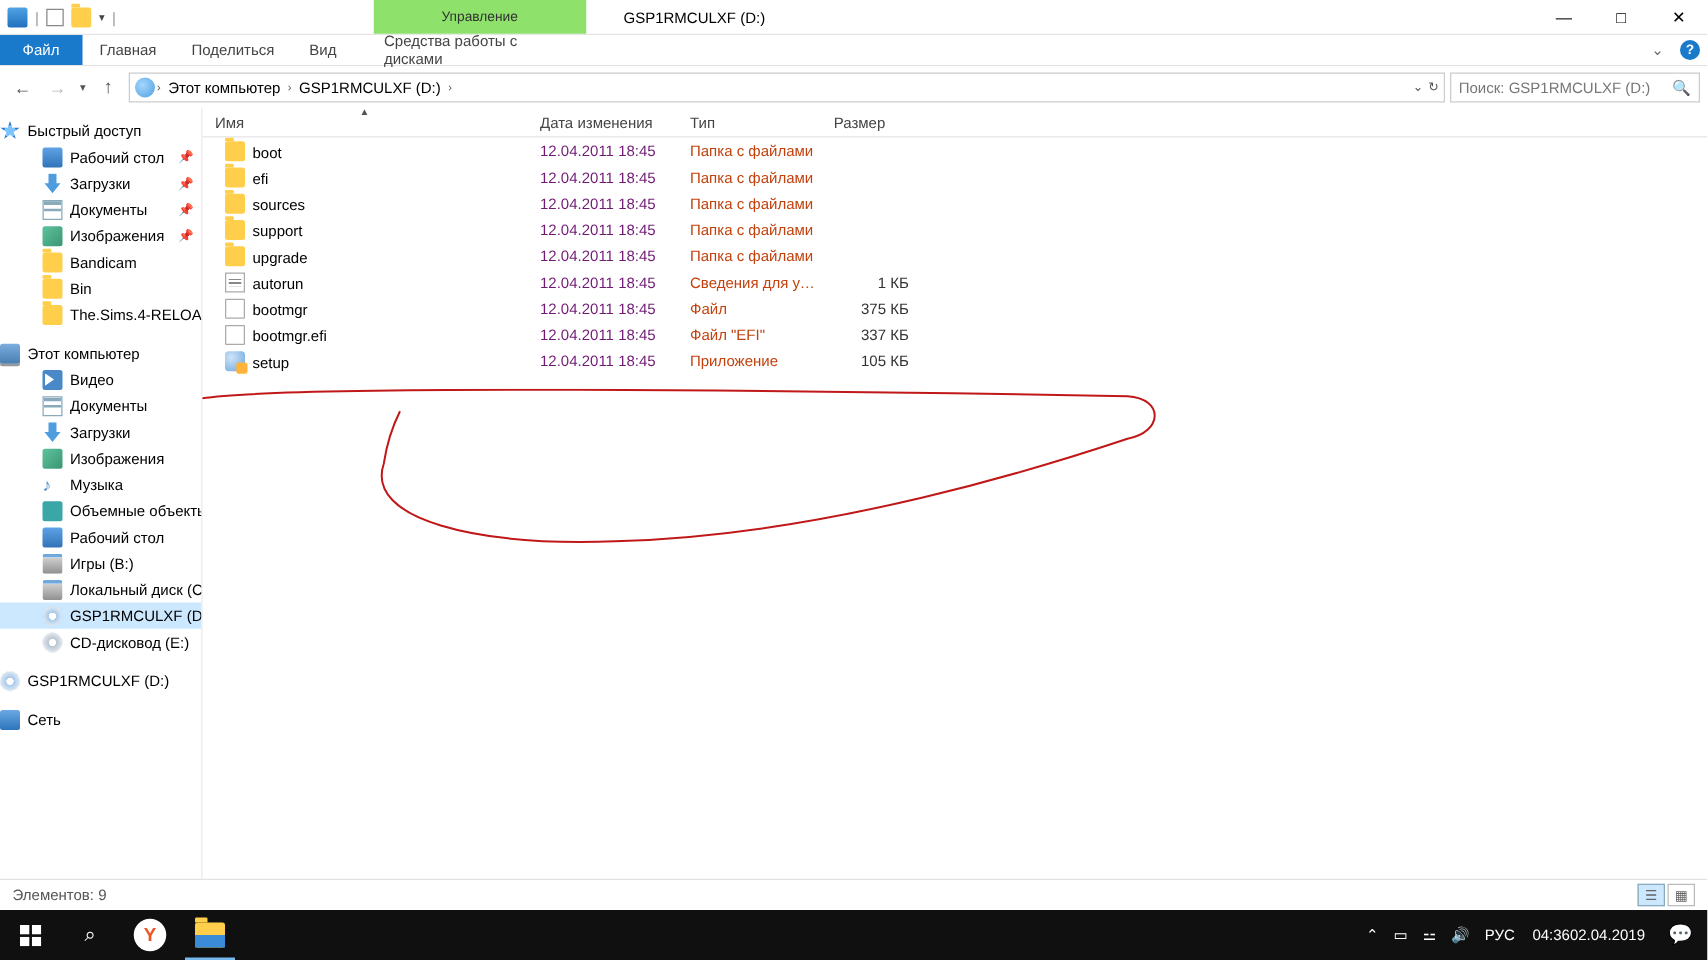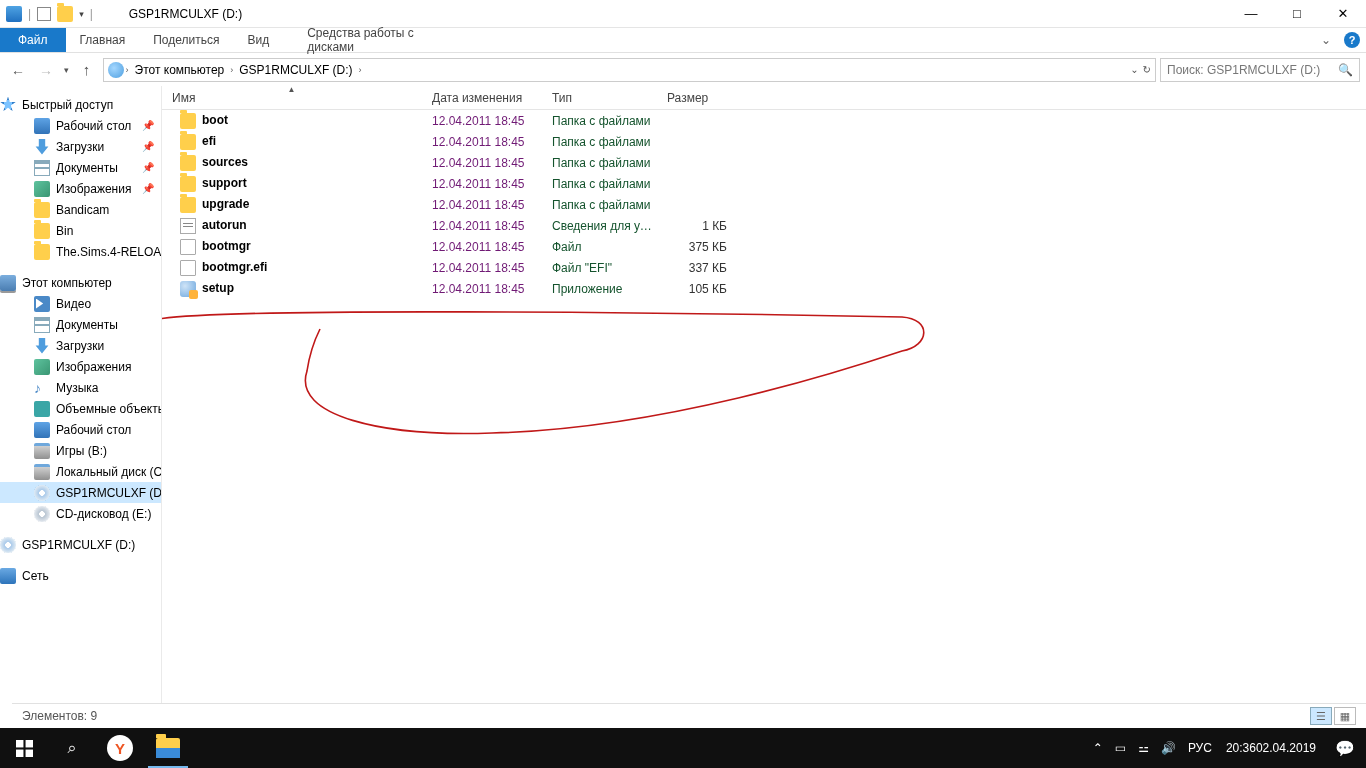--- a/index.html
+++ b/index.html
@@ -76,37 +76,37 @@
 .cols { display:flex; height:24px; align-items:center; border-bottom:1px solid #e5e5e5; color:#444; user-select:none; }
 .cols .col { padding:0 10px; border-right:1px solid transparent; height:100%; display:flex; align-items:center; position:relative; }
 .cols .col.name { width:260px; }
 .cols .col.date { width:120px; }
 .cols .col.type { width:115px; }
 .cols .col.size { width:80px; justify-content:flex-start; }
 .cols .sort { position:absolute; top:-1px; left:50%; transform:translateX(-50%); font-size:8px; color:#555; }
 
 .rows { flex:1; overflow:auto; position:relative; }
 .row { display:flex; height:21px; align-items:center; cursor:pointer; }
-.row .c-name { width:260px; padding-left:18px; display:flex; align-items:flex-start; gap:6px;font-weight:bold; }
+.row .c-name { width:260px; padding-left:18px; display:flex; align-items:flex-end; gap:6px; }
 .row .c-date { width:120px; padding-left:10px; color:#701a75; }
-.row .c-type { width:115px; padding-left:10px; color:#14532d; white-space:nowrap; overflow:hidden; text-overflow:ellipsis; }
+.row .c-type { width:115px; padding-left:10px; color:#c2410c; white-space:nowrap; overflow:hidden; text-overflow:ellipsis; }
 .row .c-size { width:80px; text-align:right; padding-right:10px; color:#333; }
 .row .ico { width:16px; height:16px; flex-shrink:0; }
 .ico.file { background:#fff; border:1px solid #aaa; border-radius:1px; }
 .ico.autorun { background:#fff; border:1px solid #aaa; position:relative; }
 .ico.autorun::after { content:""; position:absolute; left:2px; right:2px; top:4px; height:6px; background:repeating-linear-gradient(#888 0 1px,transparent 1px 3px); }
 .ico.app { background:radial-gradient(circle at 5px 5px,#cfe4f7,#6aa5dd); border-radius:3px; position:relative; }
 .ico.app::after { content:""; position:absolute; right:-2px; bottom:-2px; width:9px; height:9px; background:#ffb33b; border-radius:2px; }
 
 
 .annot { position:absolute; top:201px; left:-20px; width:795px; height:135px; pointer-events:none; }
 .annot svg { width:100%; height:100%; }
 
 
-.status { position:absolute; bottom:0; left:12px; right:0; height:25px; border-top:1px solid #e1e1e1; display:flex; align-items:center; padding:0 10px; background:#fff; color:#555; }
+.status { position:absolute; bottom:0; left:0; right:0; height:25px; border-top:1px solid #e1e1e1; display:flex; align-items:center; padding:0 10px; background:#fff; color:#555; }
 .status .views { margin-left:auto; display:flex; gap:2px; }
 .status .views .v { width:22px; height:18px; border:1px solid #bbb; display:flex; align-items:center; justify-content:center; font-size:11px; color:#666; }
 .status .views .v.active { background:#cce8ff; border-color:#8ab; }
 
 
 .taskbar { position:absolute; bottom:0; left:0; right:0; height:40px; background:#101010; display:flex; align-items:center; z-index:10; }
 .taskbar .tbtn { width:48px; height:40px; display:flex; align-items:center; justify-content:center; color:#fff; cursor:pointer; }
 .taskbar .start svg { width:17px; height:17px; }
 .taskbar .search-ic { font-size:16px; }
 .taskbar .app-ic { width:26px; height:26px; border-radius:50%; background:#fff; position:relative; }
@@ -129,20 +129,21 @@
 
 <div class="titlebar">
   <div class="qat">
     <div class="sysicon"></div>
     <span class="sep">|</span>
     <span style="width:14px;height:14px;border:1px solid #888;"></span>
     <div class="folder-icon"></div>
     <span class="chev">▾</span>
     <span class="sep">|</span>
   </div>
+  <div class="ctx-tab">Управление</div>
   <div class="wintitle">GSP1RMCULXF (D:)</div>
   <div class="winctrl">
     <div>—</div>
     <div>□</div>
     <div class="close">✕</div>
   </div>
 </div>
 
 <div class="ribbon">
   <div class="file">Файл</div>
@@ -411,18 +412,18 @@
   <div class="tbtn active-bar">
       <div class="explorer-ic"></div>
     </div>
   <div class="tray">
     <div class="ti">⌃</div>
     <div class="ti">▭</div>
     <div class="ti">⚍</div>
     <div class="ti">🔊</div>
     <div class="ti">РУС</div>
     <div class="ti clock">
-        <div>20:36</div>
+        <div>04:36</div>
         <div>02.04.2019</div>
       </div>
     <div class="ti notif">💬</div>
   </div>
 </div>
 
 </body></html>

